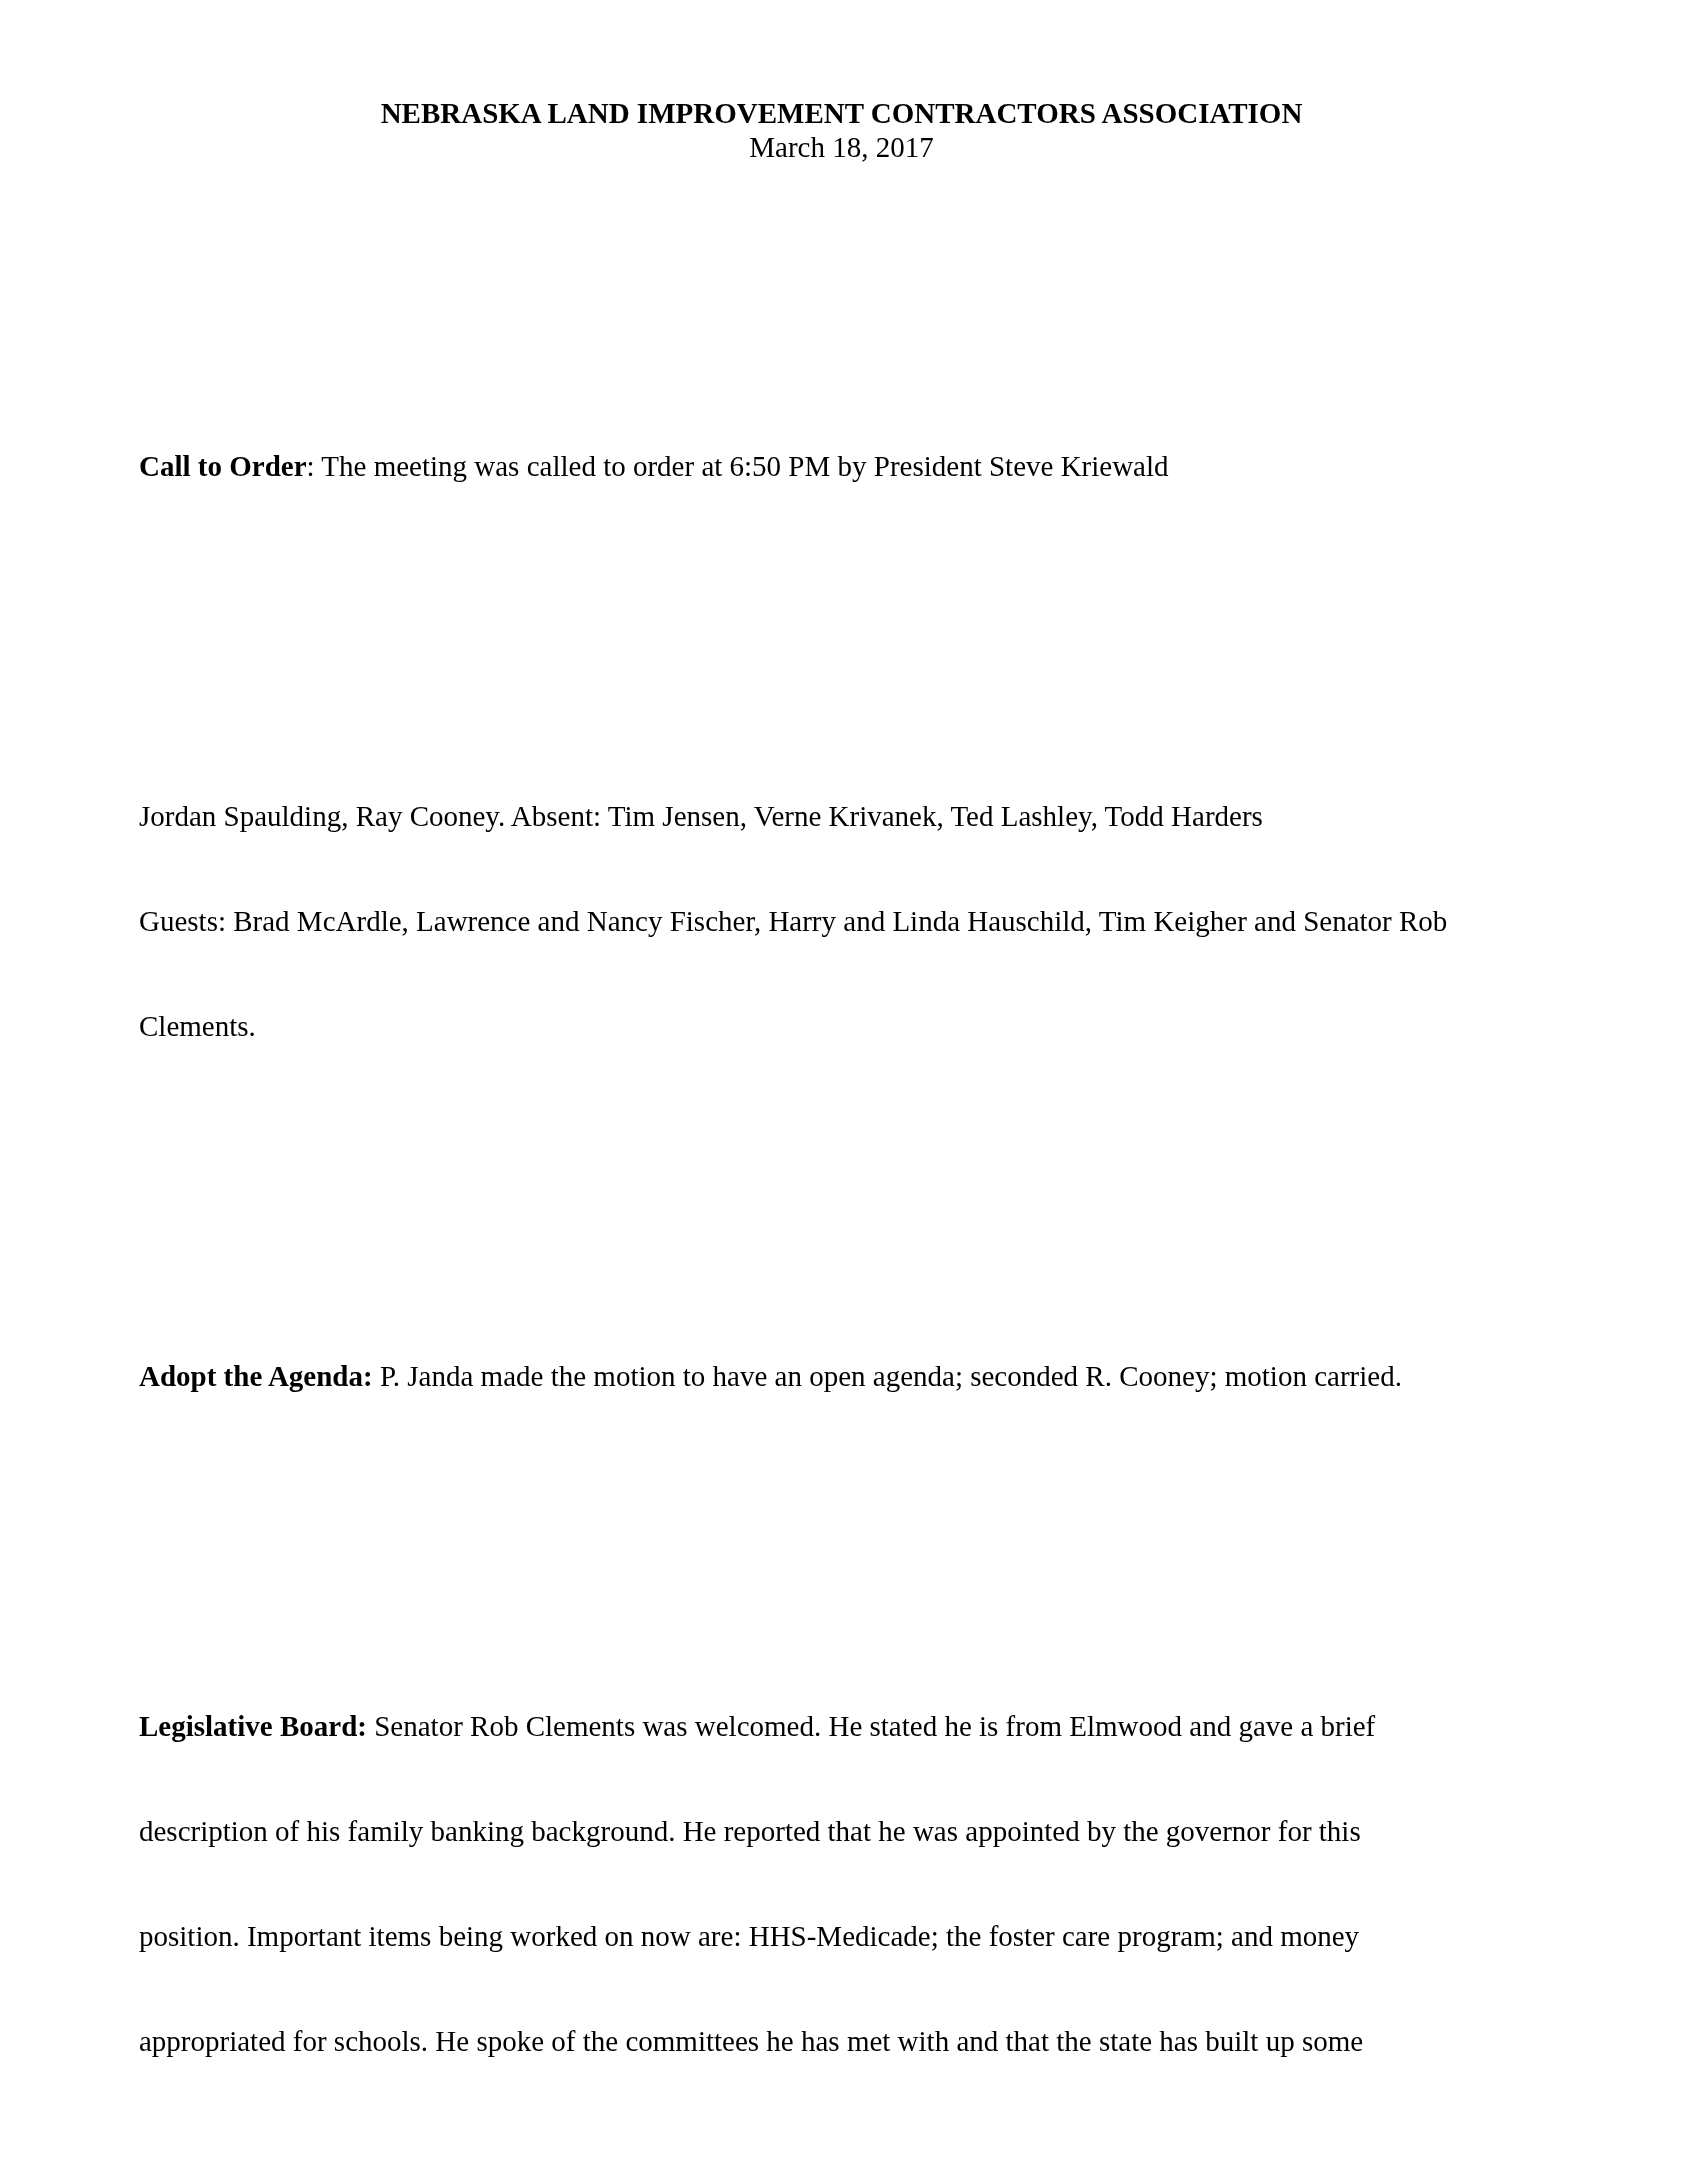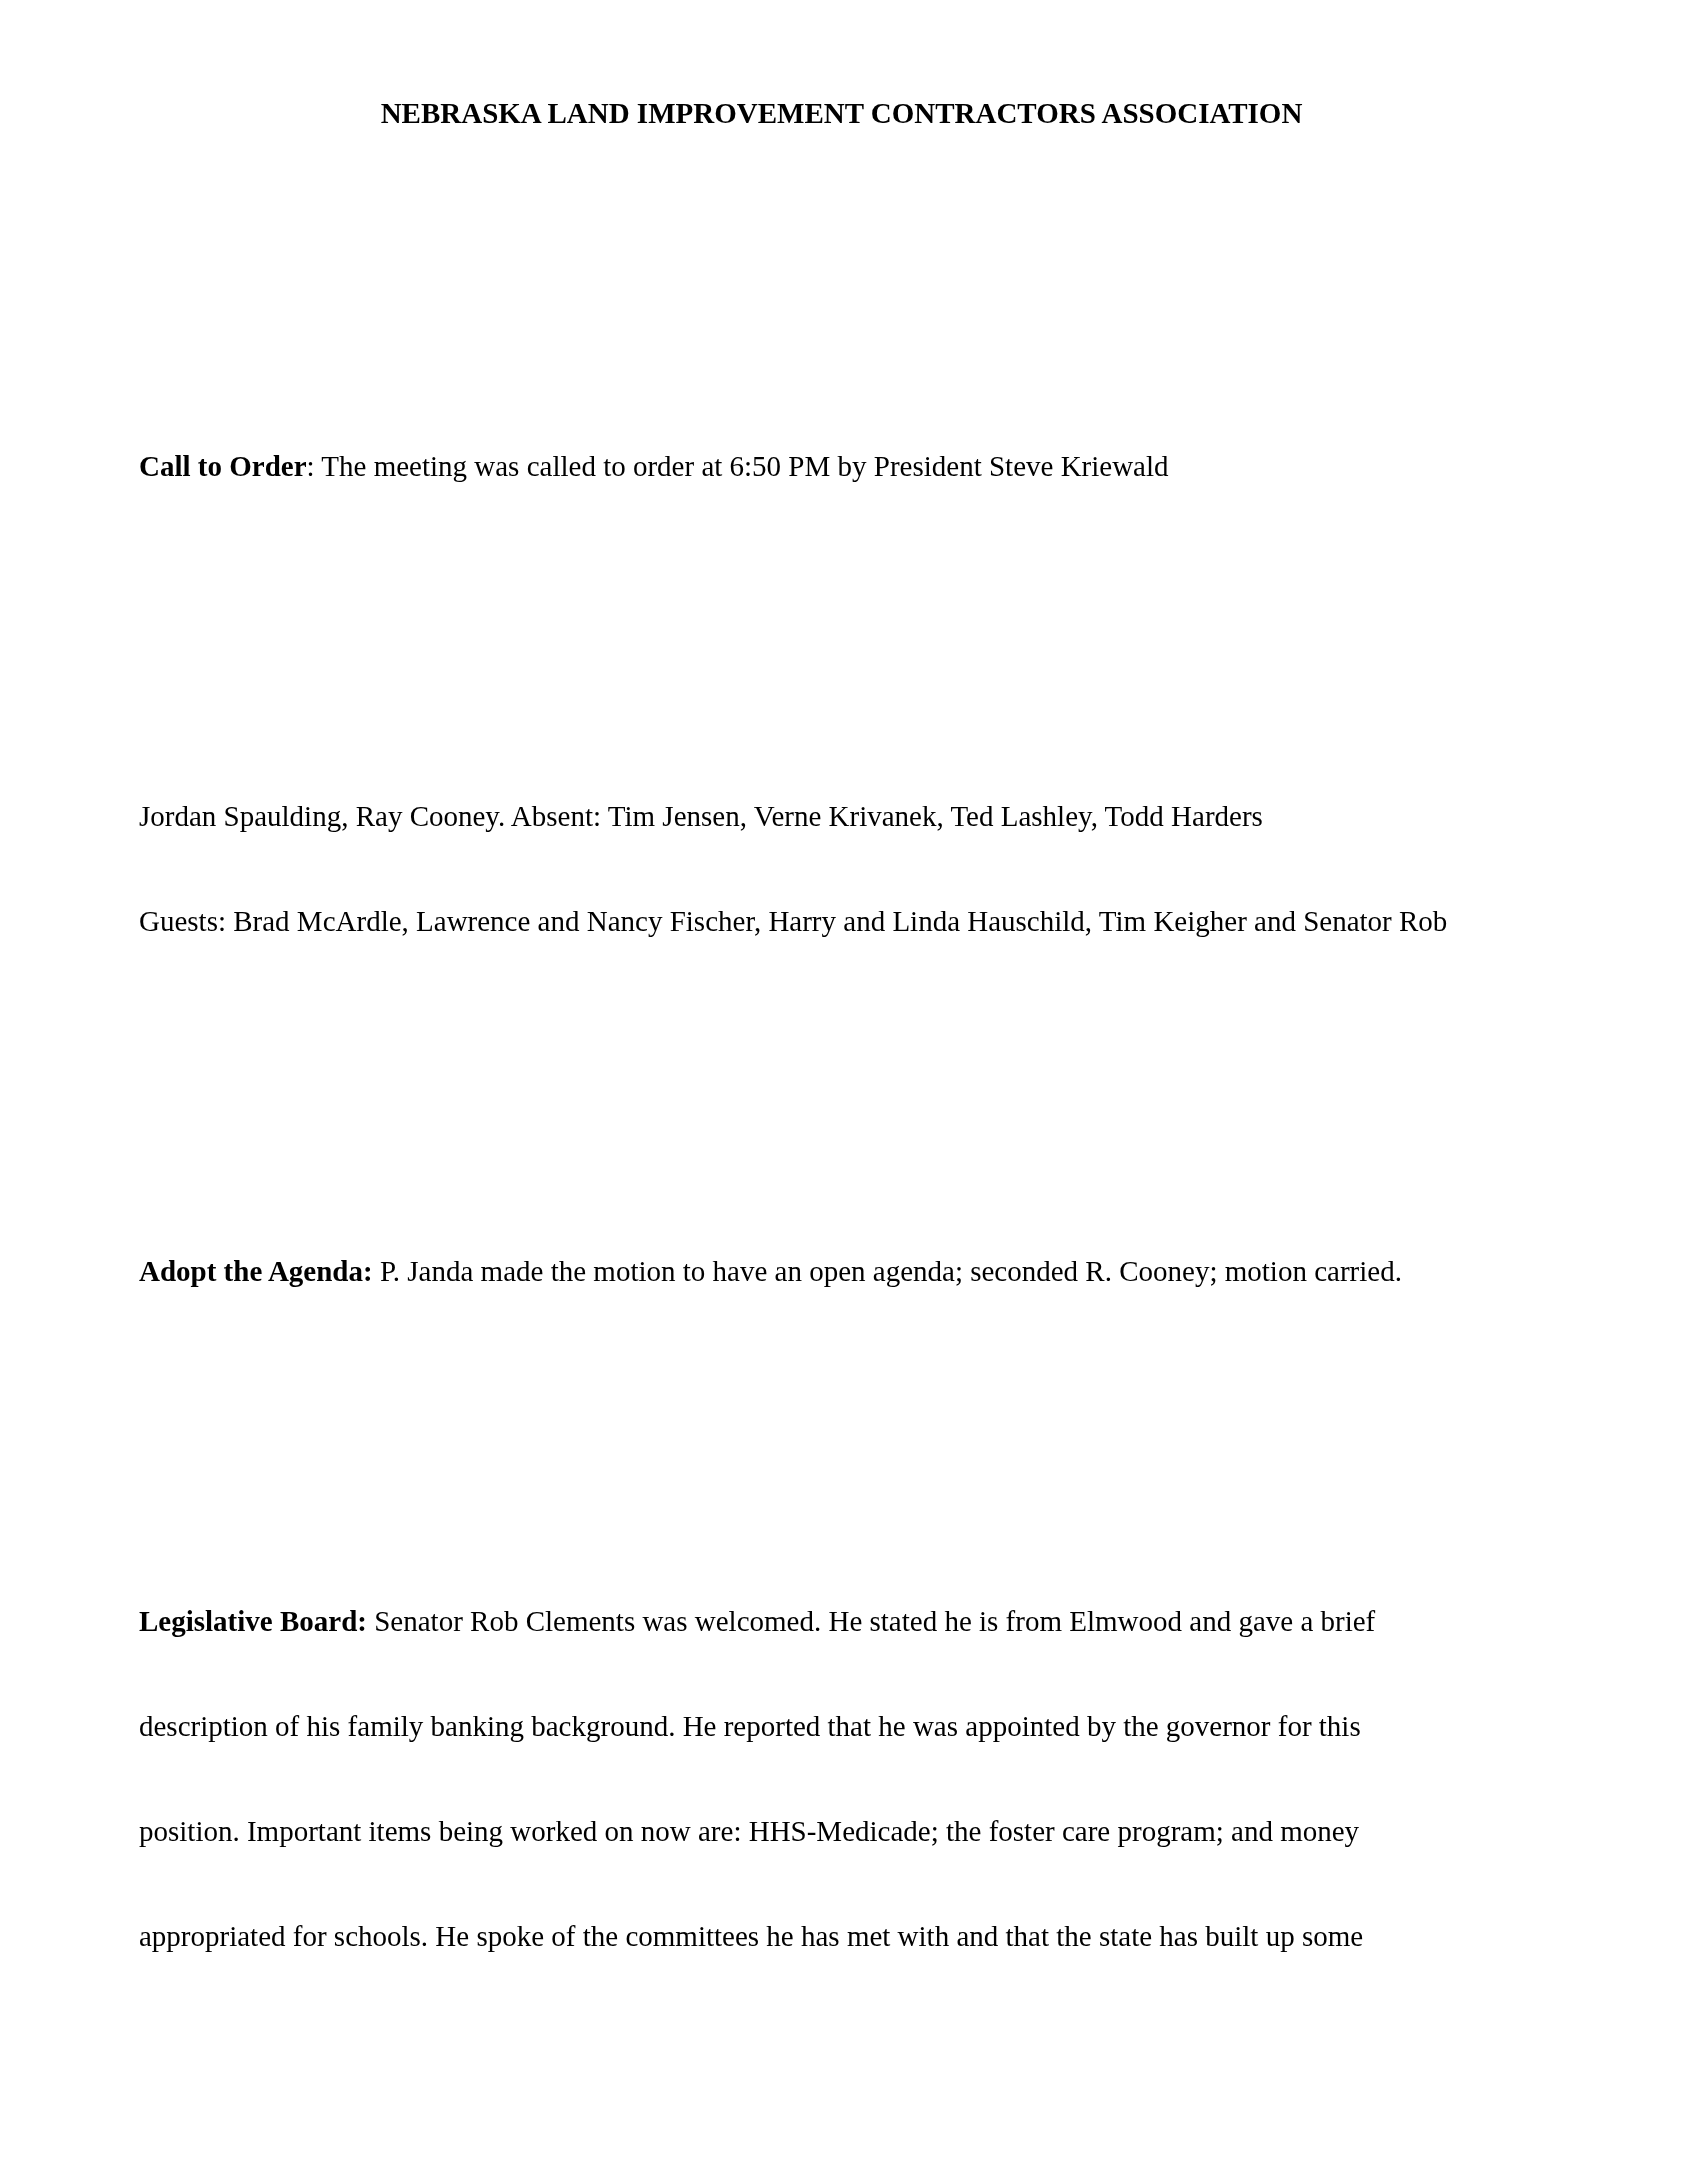--- a/index.html
+++ b/index.html
@@ -46,33 +46,35 @@
   .line { white-space: nowrap; height: 35px; }
   .label { font-weight: bold; text-align: center; }
 </style>
 </head>
 <body>
 
 <div class="page">
 
   <div class="header">
     <div class="title">NEBRASKA LAND IMPROVEMENT CONTRACTORS ASSOCIATION</div>
+    <div>March 18, 2017</div>
   </div>
 
   <div class="body" style="white-space: pre;">
 
     
     <div class="para">
       <div class="line"><span class="label">Call to Order</span><span>:</span><span>  The meeting was called to order at 6:50 PM by President Steve Kriewald</span></div>
     </div>
 
     
     <div class="para">
       <div class="line">Jordan Spaulding, Ray Cooney.  Absent:  Tim Jensen, Verne Krivanek, Ted Lashley, Todd Harders</div>
       <div class="line">Guests: Brad McArdle, Lawrence and Nancy Fischer, Harry and Linda Hauschild, Tim Keigher and Senator Rob</div>
+      <div class="line">Clements.</div>
     </div>
 
     
     <div class="para">
       <div class="line"><span class="label">Adopt the Agenda:</span><span> P. Janda made the motion to have an open agenda; seconded R. Cooney; motion carried.</span></div>
     </div>
 
     
     <div class="para">
       <div class="line"><span class="label">Legislative Board:</span><span> Senator Rob Clements was welcomed.  He stated he is from Elmwood and gave a brief</span></div>

